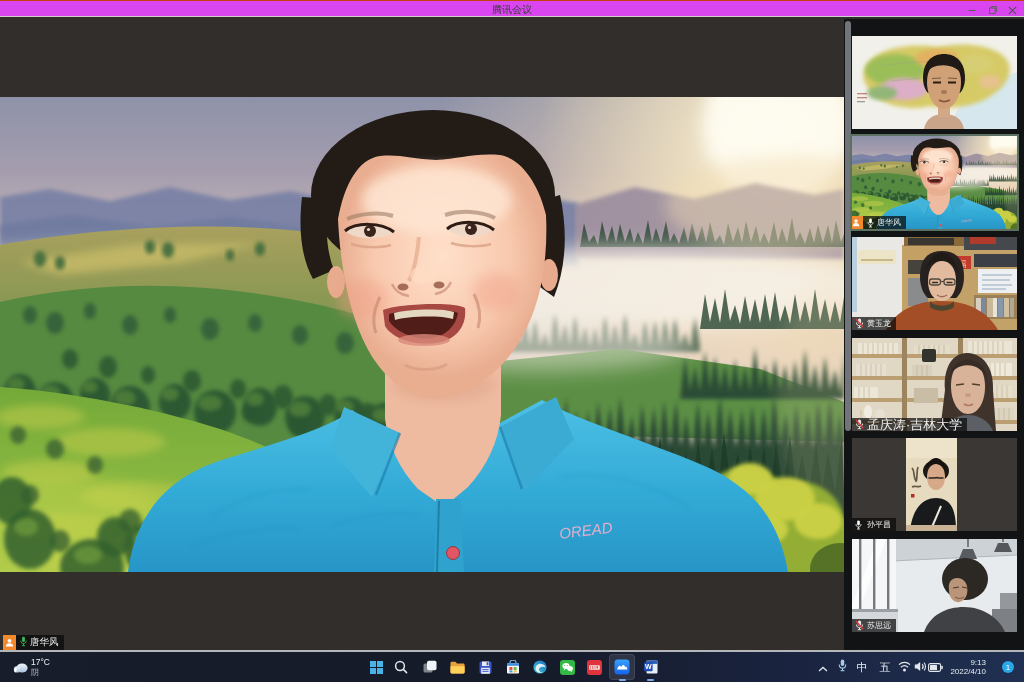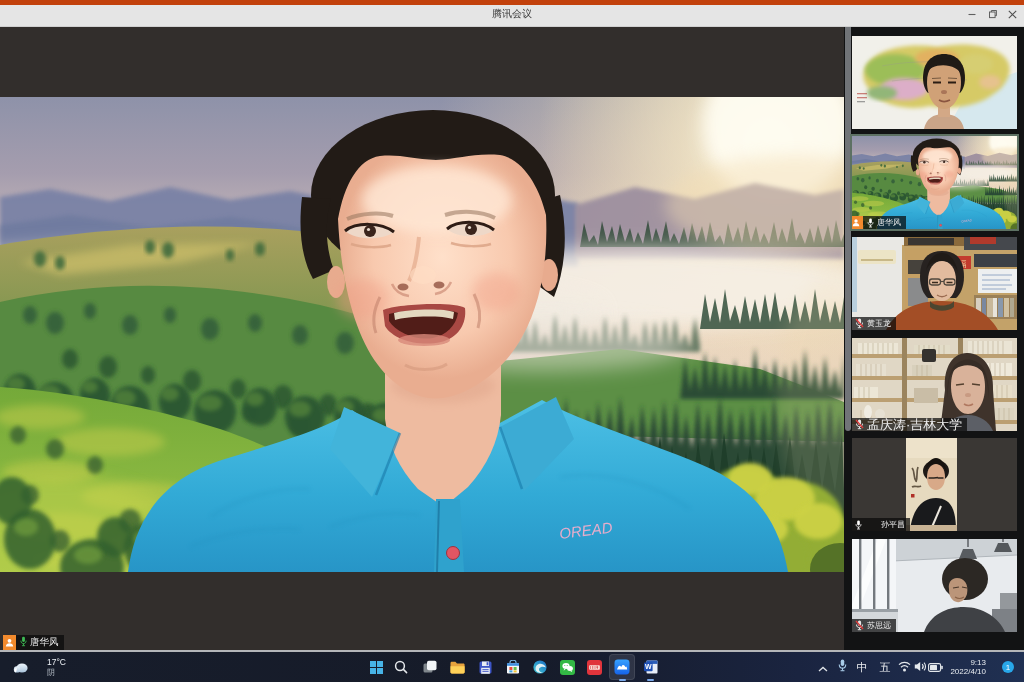--- a/index.html
+++ b/index.html
@@ -1,37 +1,37 @@
 <!DOCTYPE html>
 <html><head><meta charset="utf-8">
 <style>
 *{margin:0;padding:0;box-sizing:border-box}
 html,body{width:1024px;height:682px;overflow:hidden}
 body{position:relative;font-family:"Liberation Sans",sans-serif;background:#312d2b}
 .abs{position:absolute}
-#titlebar{left:0;top:0;width:1024px;height:27px;background:#e5e5e5;border-top:5px solid #c2410c;border-bottom:1px solid #d0d0d0}
+#titlebar{left:0;top:0;width:1024px;height:17px;background:#d946ef;border-top:1px solid #c2410c;border-bottom:1px solid #d0d0d0}
 #title{width:100%;text-align:center;font-size:10px;color:#3c3c3c;line-height:18px}
 #winbtns{right:0;top:0;height:18px;display:flex;align-items:center}
 #app{left:0;top:19px;width:1024px;height:632px;background:#322e2c;overflow:hidden}
 #video{left:0;top:78px;width:844px;height:475px}
 #biglabel{left:3px;top:616px;height:15px;display:flex;align-items:stretch}
 #biglabel .av{width:13px;background:#f28a2d;display:flex;align-items:center;justify-content:center}
 #biglabel .nm{background:rgba(16,16,16,0.88);color:#e8e8e8;font-size:9.5px;display:flex;align-items:center;padding:0 5px 0 4px}
 #sidebar{left:844px;top:0;width:180px;height:632px;background:#121314}
 #scrollbar{left:1px;top:2px;width:6px;height:410px;background:#717478;border-radius:3px}
 .thumb{left:8px;width:165px;height:93px;overflow:hidden;background:#222}
 .tlabel{position:absolute;left:0;bottom:0;background:rgba(10,10,10,0.72);color:#ececec;font-size:8px;display:flex;align-items:center;height:13px;padding:0 5px 0 3px;white-space:nowrap}
 .tlabel svg{margin-right:3px}
 #t2border{left:6px;top:115px;width:169px;height:97px;border:2px solid #5d7163}
 #toast{left:7px;top:86px;width:151px;height:22px;background:rgba(58,58,58,0.96);border-radius:3px;display:flex;align-items:center;color:#f0f0f0;font-size:10px;z-index:5}
 #toast svg{margin:0 7px 0 8px}
 #bottomline{left:0;top:650px;width:1024px;height:2px;background:#b4b6b9}
 #taskbar{left:0;top:652px;width:1024px;height:30px;background:linear-gradient(90deg,#171d2b 0%,#161b29 52%,#1a2440 78%,#203052 100%)}
 #weather{left:13px;top:6px;display:flex;align-items:center}
-#wtxt{margin-left:19px;line-height:9px}
+#wtxt{margin-left:3px;line-height:9px}
 #wtxt .t1{font-size:8.5px;color:#eef2f6}
 #wtxt .t2{font-size:8px;color:#aeb6bf;margin-top:1px}
 .ticon{position:absolute;top:0;height:30px;display:flex;align-items:center;justify-content:center}
 #tray{right:0;top:0;height:30px;display:flex;align-items:center}
 #clock{text-align:right;color:#e8ecf0;font-size:8px;line-height:9.5px;margin-right:16px}
 #notif{width:12px;height:12px;border-radius:50%;background:#28a7e9;color:#fff;font-size:8px;display:flex;align-items:center;justify-content:center;margin-right:10px}
 .imetxt{color:#f0f2f4;font-size:11px}
 #meethl{position:absolute;left:609px;top:2px;width:26px;height:26px;background:rgba(255,255,255,0.10);border:1px solid rgba(255,255,255,0.09);border-radius:4px}
 .runline{position:absolute;bottom:1px;width:7px;height:2px;border-radius:1px;background:#79a7e8}
 </style></head>
@@ -450,21 +450,21 @@
           <path d="M58 93 C60 72 70 60 84 60 C98 60 104 70 104 93 Z" fill="#191a1c"></path>
           <path d="M89 68 L80 89" stroke="#ece8de" stroke-width="2"></path>
           <rect x="54" y="87" width="51" height="6" fill="#c8b394"></rect>
         </svg><div class="tlabel">
           <svg width="7" height="10" viewBox="0 0 8 12">
             <rect x="2.4" y="0.5" width="3.2" height="6" rx="1.6" fill="#fff"></rect>
             <path d="M1 5 C1 7.2 2.3 8.4 4 8.4 C5.7 8.4 7 7.2 7 5" stroke="#fff" stroke-width="1" fill="none"></path>
             <line x1="4" y1="8.4" x2="4" y2="10.5" stroke="#fff" stroke-width="1"></line>
             <line x1="2.2" y1="10.8" x2="5.8" y2="10.8" stroke="#fff" stroke-width="1"></line>
           </svg>
-          <span style="margin-left:16px">孙平昌</span>
+          <span style="margin-left:2px">孙平昌</span>
         </div></div>
     <div class="abs thumb" style="top:520px"><svg width="165" height="93" viewBox="0 0 165 93">
           <rect width="165" height="93" fill="#e8ebee"></rect>
           <path d="M40 0 L165 0 L165 16 L40 22 Z" fill="#cdd2d6"></path>
           <path d="M40 22 L165 16" stroke="#b0b6bb" stroke-width="1"></path>
           <rect x="0" y="0" width="44" height="72" fill="#f4f6f8"></rect>
           <path d="M2 72 L30 0" stroke="#fff" stroke-width="8" opacity="0.8"></path>
           <rect x="7" y="0" width="2.4" height="72" fill="#74797e"></rect>
           <rect x="21" y="0" width="2.4" height="72" fill="#74797e"></rect>
           <rect x="35" y="0" width="2.4" height="72" fill="#74797e"></rect>

